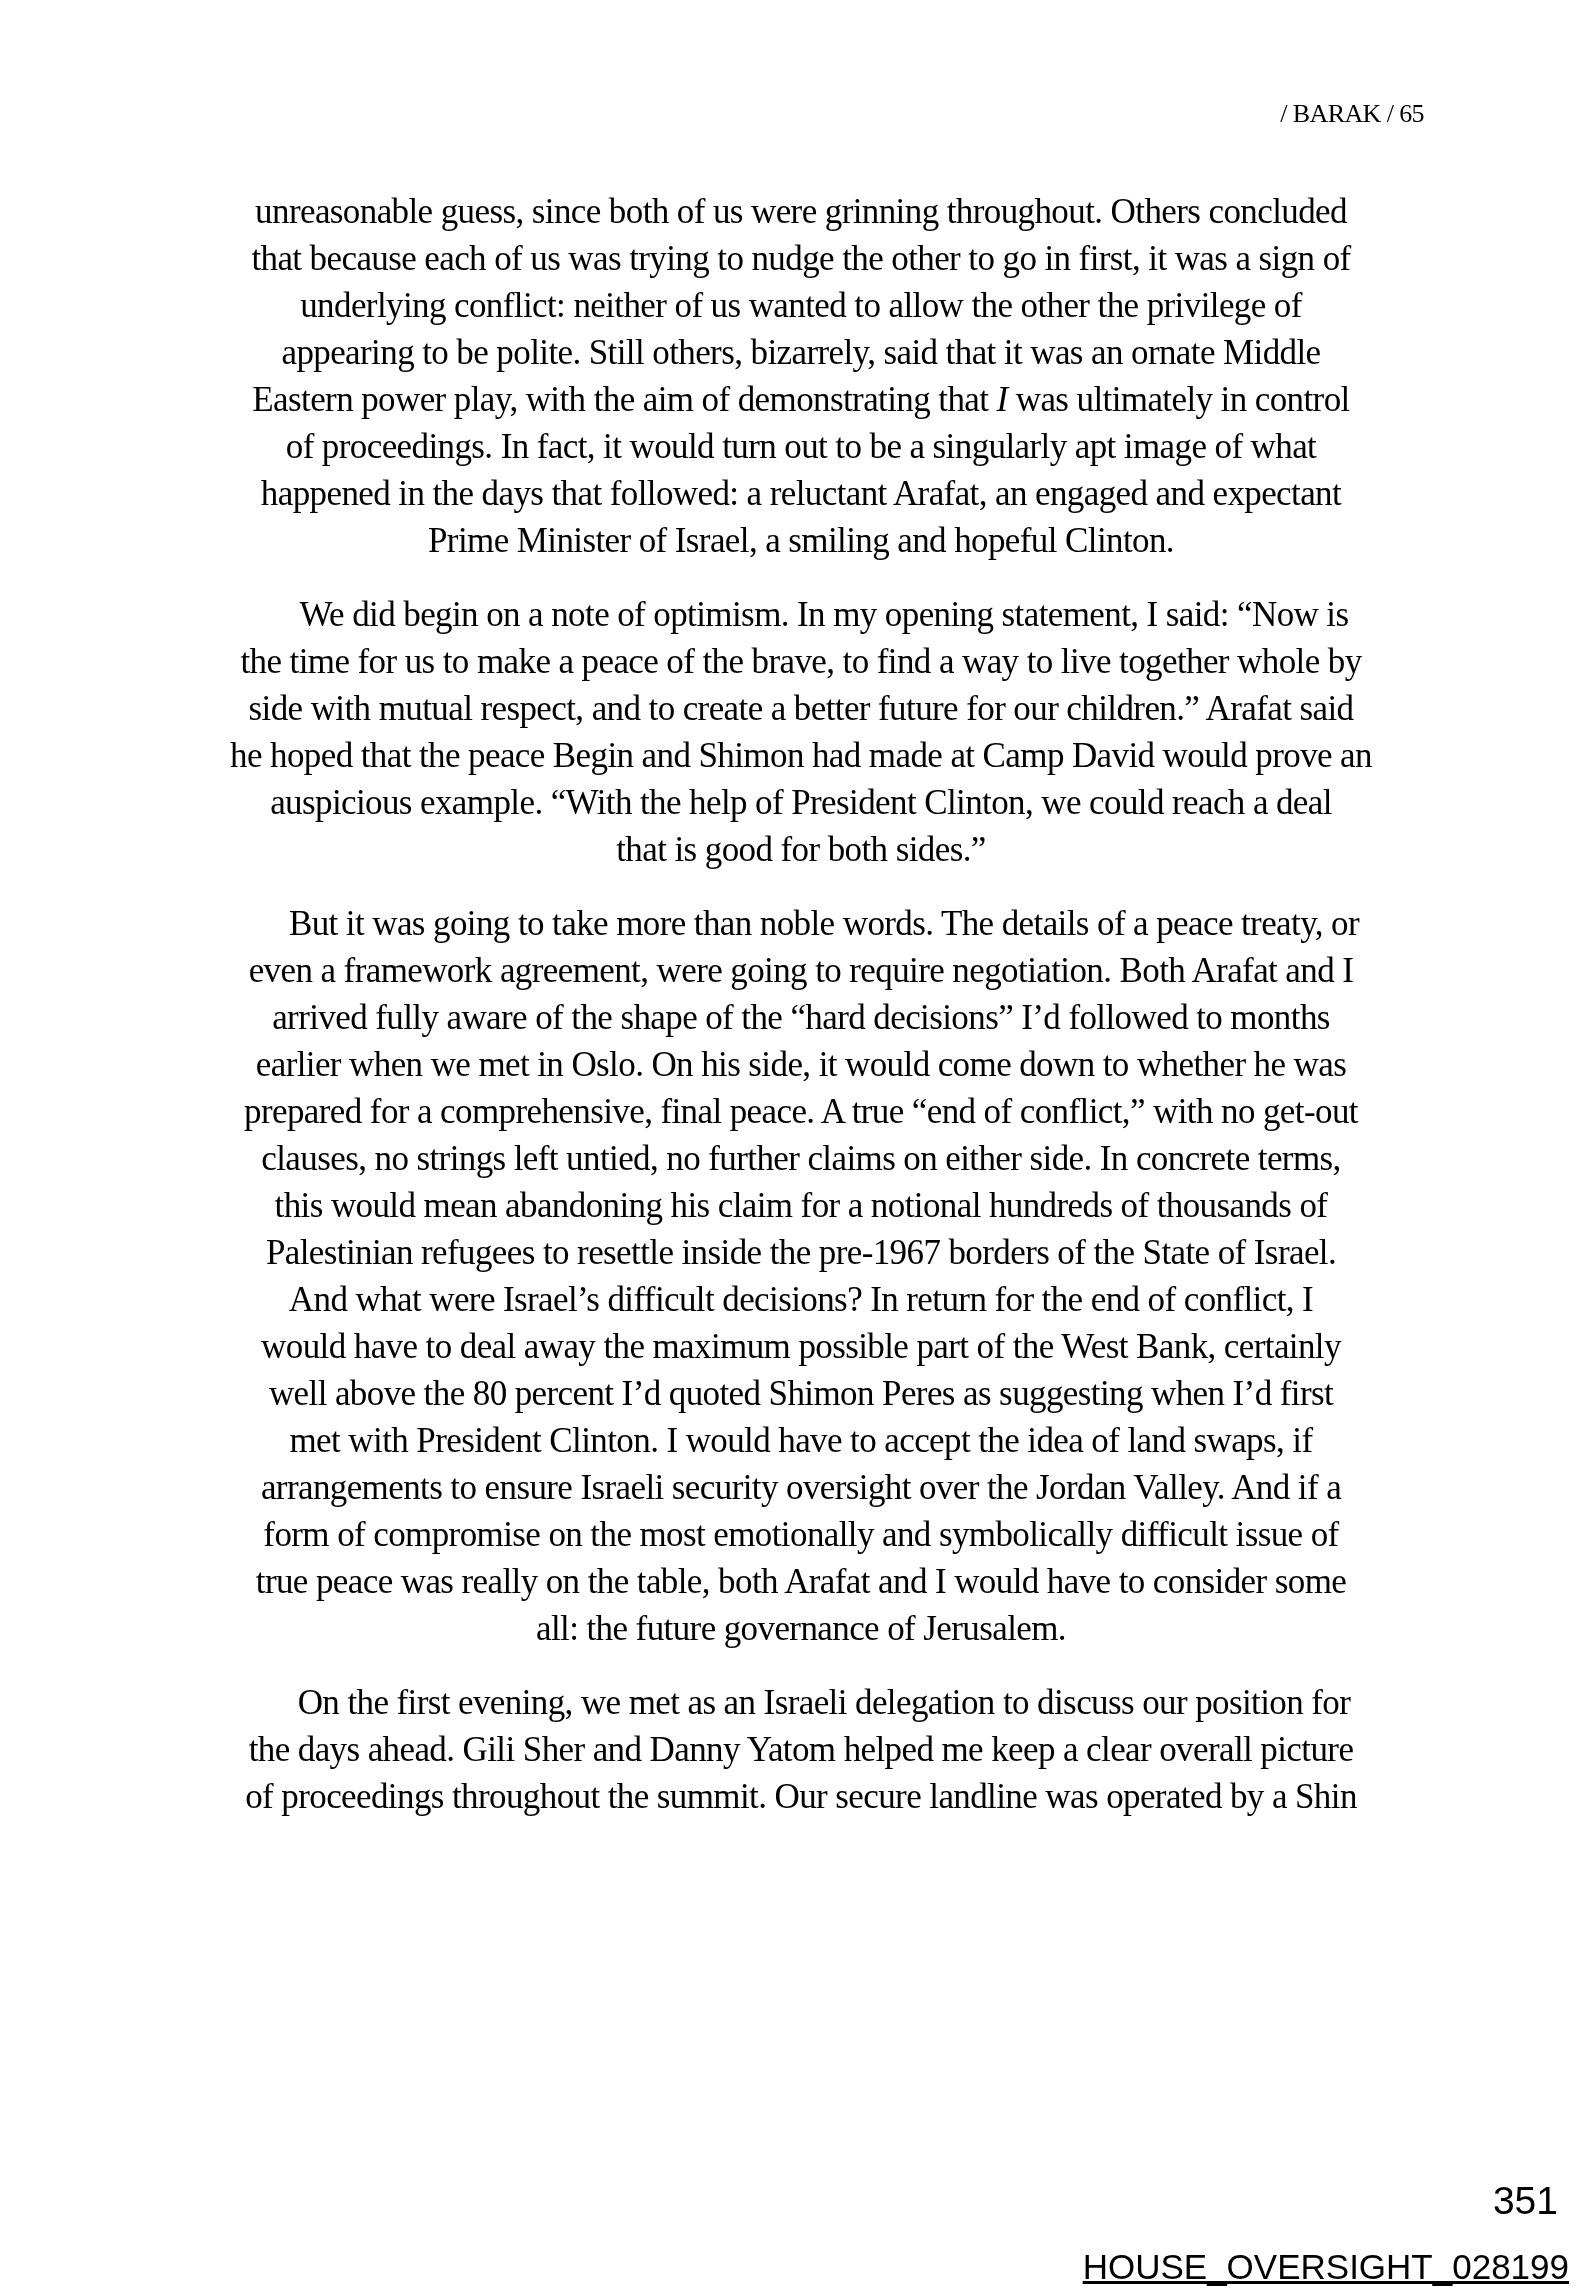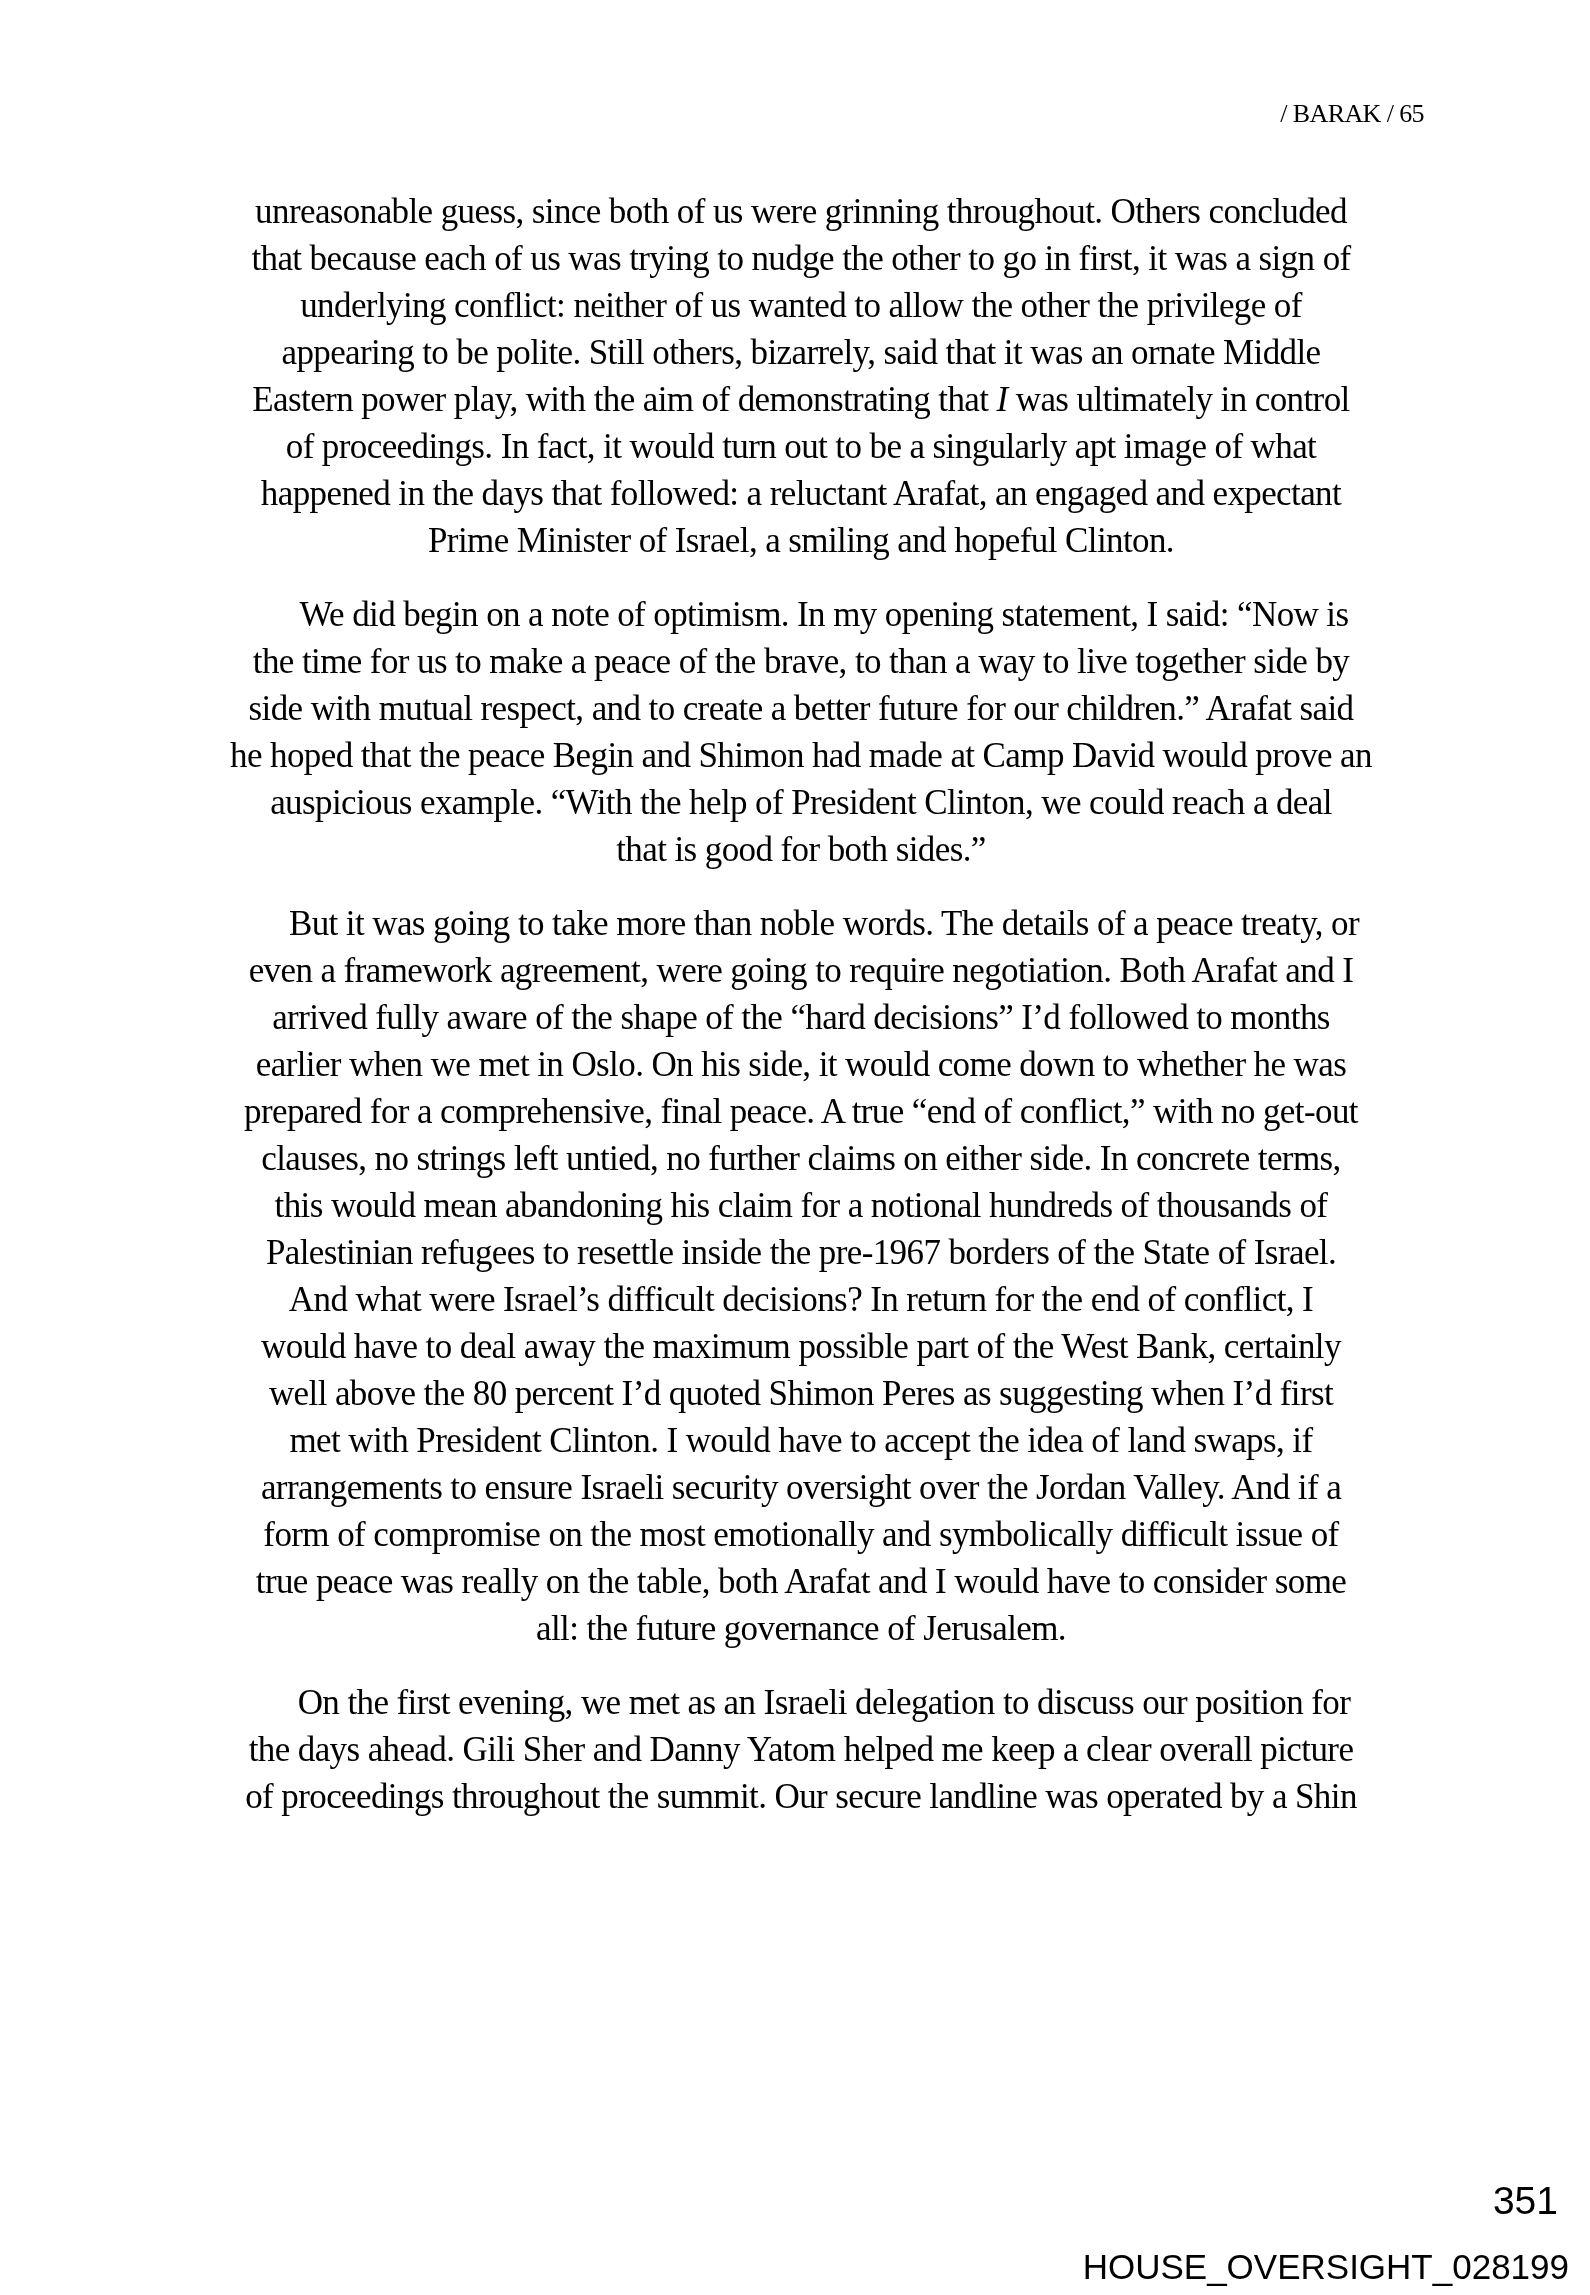--- a/index.html
+++ b/index.html
@@ -45,20 +45,21 @@
     white-space: nowrap;
   }
   .bates-stamp {
     position: absolute;
     top: 2249px;
     right: 22px;
     font-family: "Liberation Sans", sans-serif;
     font-size: 35px;
     line-height: 35px;
     white-space: nowrap;
+    text-decoration: underline;
   }
 </style>
 </head>
 <body>
 
 <div id="page">
   <div class="page-header">/ BARAK / 65</div>
 
   <main class="body-text">
       <div class="paragraph">
@@ -66,21 +67,21 @@
         <div class="text-line"><span>that because each of us was trying to nudge the other to go in first, it was a sign of</span></div>
         <div class="text-line"><span>underlying conflict: neither of us wanted to allow the other the privilege of</span></div>
         <div class="text-line"><span>appearing to be polite. Still others, bizarrely, said that it was an ornate Middle</span></div>
         <div class="text-line"><span>Eastern power play, with the aim of demonstrating that </span><span class="seg-italic">I</span><span> was ultimately in control</span></div>
         <div class="text-line"><span>of proceedings. In fact, it would turn out to be a singularly apt image of what</span></div>
         <div class="text-line"><span>happened in the days that followed: a reluctant Arafat, an engaged and expectant</span></div>
         <div class="text-line"><span>Prime Minister of Israel, a smiling and hopeful Clinton.</span></div>
       </div>
       <div class="paragraph">
         <div class="text-line first-indent"><span>We did begin on a note of optimism. In my opening statement, I said: “Now is</span></div>
-        <div class="text-line"><span>the time for us to make a peace of the brave, to than a way to live together side by</span></div>
+        <div class="text-line"><span>the time for us to make a peace of the brave, to find a way to live together whole by</span></div>
         <div class="text-line"><span>side with mutual respect, and to create a better future for our children.” Arafat said</span></div>
         <div class="text-line"><span>he hoped that the peace Begin and Shimon had made at Camp David would prove an</span></div>
         <div class="text-line"><span>auspicious example. “With the help of President Clinton, we could reach a deal</span></div>
         <div class="text-line"><span>that is good for both sides.”</span></div>
       </div>
       <div class="paragraph">
         <div class="text-line first-indent"><span>But it was going to take more than noble words. The details of a peace treaty, or</span></div>
         <div class="text-line"><span>even a framework agreement, were going to require negotiation. Both Arafat and I</span></div>
         <div class="text-line"><span>arrived fully aware of the shape of the “hard decisions” I’d followed to months</span></div>
         <div class="text-line"><span>earlier when we met in Oslo. On his side, it would come down to whether he was</span></div>

